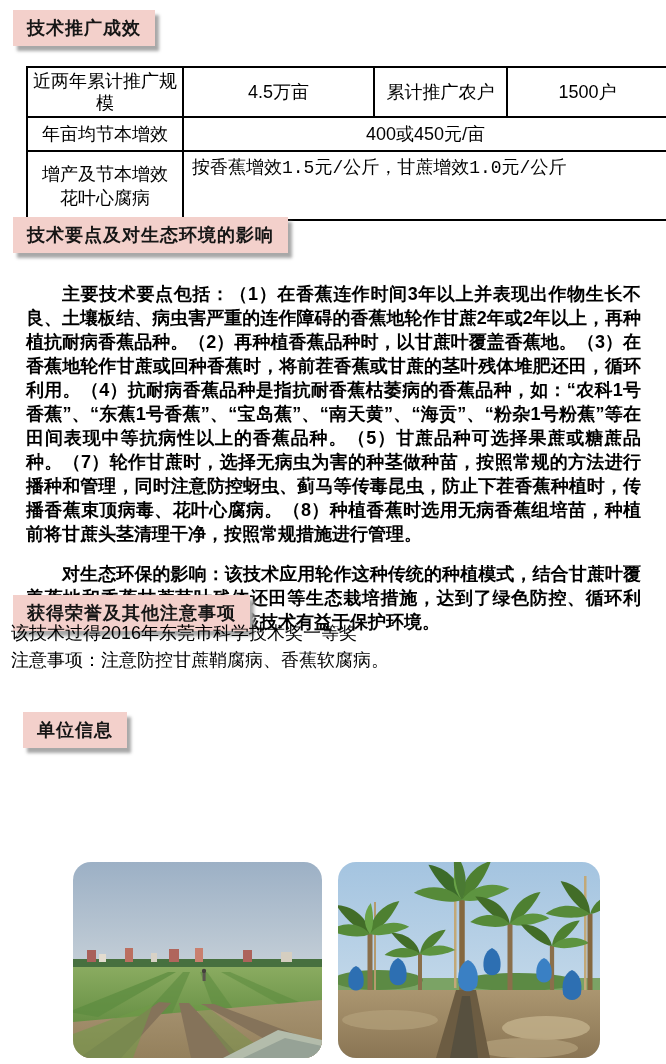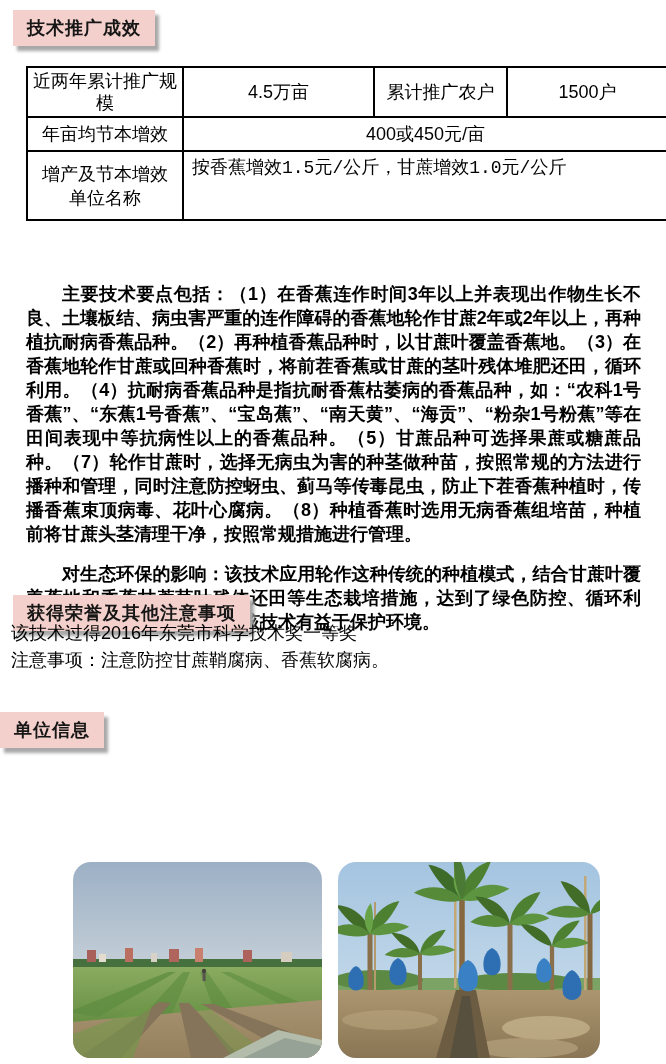--- a/index.html
+++ b/index.html
@@ -16,21 +16,21 @@
     font-size:18px;
     letter-spacing:1px;
     line-height:20px;
     padding:8px 14px;
     box-shadow:4px 5px 3px #a8a8a8;
     white-space:nowrap;
   }
   .hdr1 { left:13px; top:10px; }
   .hdr2 { left:13px; top:217px; }
   .hdr3 { left:13px; top:595px; }
-  .hdr4 { left:0; top:712px; }
+  .hdr4 { left:23px; top:712px; }
 
   
   table.stats {
     position:absolute; left:26px; top:66px;
     width:641px;
     border-collapse:collapse; table-layout:fixed;
     font-size:18px;
   }
   .stats td {
     border:2px solid #000;
@@ -93,27 +93,28 @@
         <td>累计推广农户</td>
         <td>1500户</td>
       </tr>
       <tr class="r2">
         <td>年亩均节本增效</td>
         <td colspan="3">400或450元/亩</td>
       </tr>
       <tr class="r3">
         <td class="cell-2line">
           <div>增产及节本增效</div>
-          <div>单位名称</div>
+          <div>花叶心腐病</div>
         </td>
         <td colspan="3" class="desc-cell">按香蕉增效1.5元/公斤，甘蔗增效1.0元/公斤</td>
       </tr>
     </tbody>
   </table>
 
+  <div class="sec-header hdr2">技术要点及对生态环境的影响</div>
 
   <div class="body-text">
     <p>主要技术要点包括：（1）在香蕉连作时间3年以上并表现出作物生长不良、土壤板结、病虫害严重的连作障碍的香蕉地轮作甘蔗2年或2年以上，再种植抗耐病香蕉品种。（2）再种植香蕉品种时，以甘蔗叶覆盖香蕉地。（3）在香蕉地轮作甘蔗或回种香蕉时，将前茬香蕉或甘蔗的茎叶残体堆肥还田，循环利用。（4）抗耐病香蕉品种是指抗耐香蕉枯萎病的香蕉品种，如：“农科1号香蕉”、“东蕉1号香蕉”、“宝岛蕉”、“南天黄”、“海贡”、“粉杂1号粉蕉”等在田间表现中等抗病性以上的香蕉品种。（5）甘蔗品种可选择果蔗或糖蔗品种。（7）轮作甘蔗时，选择无病虫为害的种茎做种苗，按照常规的方法进行播种和管理，同时注意防控蚜虫、蓟马等传毒昆虫，防止下茬香蕉种植时，传播香蕉束顶病毒、花叶心腐病。（8）种植香蕉时选用无病香蕉组培苗，种植前将甘蔗头茎清理干净，按照常规措施进行管理。</p>
     <p>对生态环保的影响：该技术应用轮作这种传统的种植模式，结合甘蔗叶覆盖蕉地和香蕉甘蔗茎叶残体还田等生态栽培措施，达到了绿色防控、循环利用，高效增产的目的。因此该技术有益于保护环境。</p>
   </div>
 
   <div class="sec-header hdr3">获得荣誉及其他注意事项</div>
 
   <div class="honors">
     <div>该技术过得2016年东莞市科学技术奖一等奖</div>

